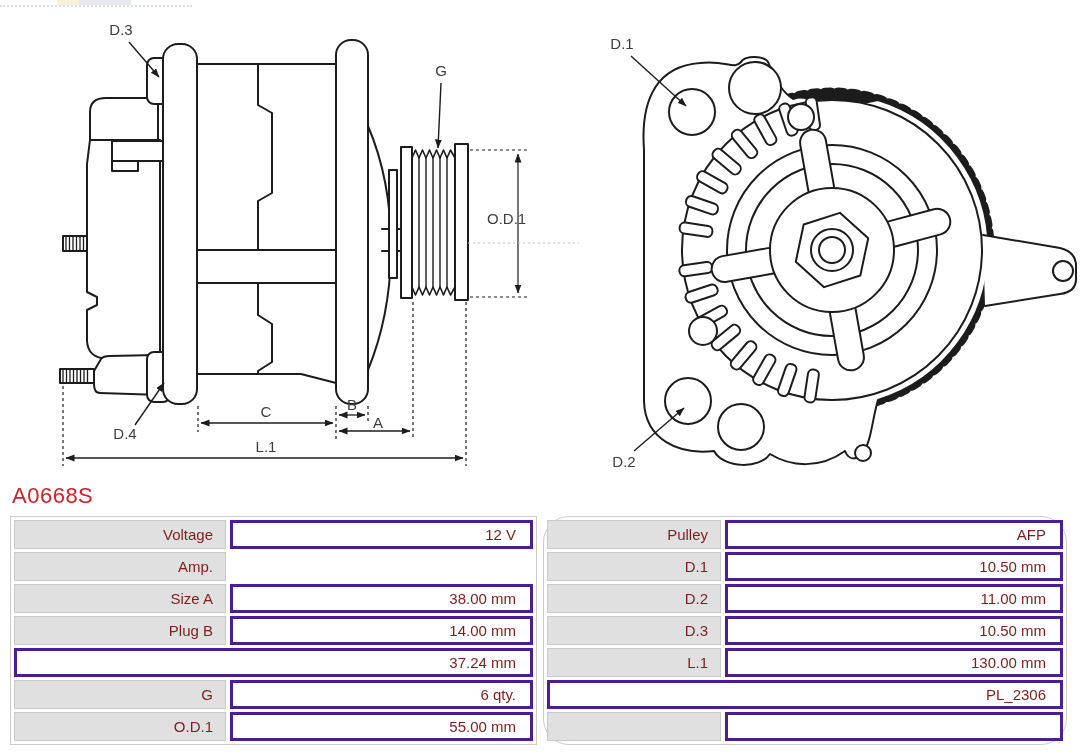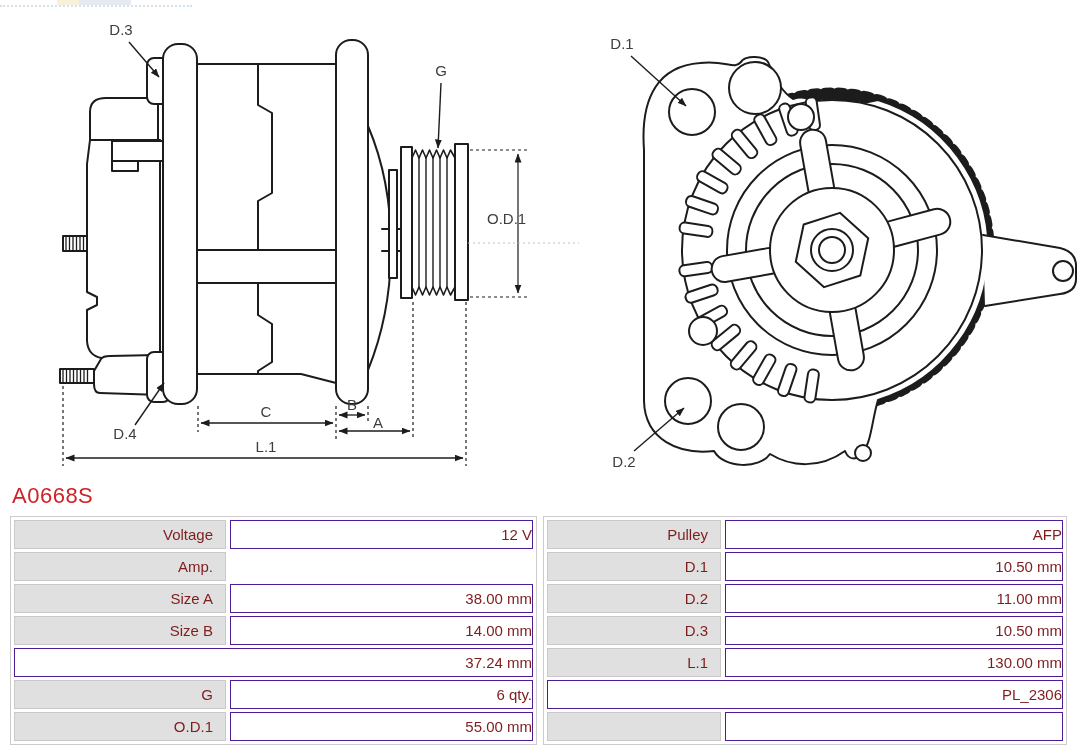--- a/index.html
+++ b/index.html
@@ -20,27 +20,27 @@
     position:absolute;left:12px;top:483px;font-size:22px;letter-spacing:.5px;
     color:#cd2329;
     text-align:center;
   }
 
   .spec-table{
     position:absolute;top:516px;background:#ffffff;border:1px solid #cccccc;
     padding:3px 3px;box-sizing:border-box;
   }
   .spec-table.left{left:10px;width:527px;}
-  .spec-table.right{left:543px;width:524px;}
+  .spec-table.right{left:543px;width:524px;border-radius:26px;}
   .spec-row{display:flex;gap:4px;margin-bottom:3px;}
   .spec-row:last-child{margin-bottom:0;}
   .cell{height:29px;box-sizing:border-box;display:flex;align-items:center;
     justify-content:flex-end;font-size:15px;color:#7f1d1d;white-space:nowrap;}
   .cell.label{background:#e0e0e0;border:1px solid #c9c9c9;padding-right:12px;}
-  .cell.value{background:#ffffff;border:1px solid #4c1d95;flex:1;}
+  .cell.value{background:#ffffff;border:3px solid #4c1d95;padding-right:14px;flex:1;}
   .spec-table.left  .cell.label{flex:0 0 212px;}
   .spec-table.right .cell.label{flex:0 0 174px;}
 </style>
 </head>
 <body>
 
 <div class="canvas">
 
   <div class="edge-artifact">
     <span class="seg1"></span>
@@ -252,21 +252,21 @@
       <div class="cell value">12 V</div>
     </div>
     <div class="spec-row">
       <div class="cell label">Amp.</div>
     </div>
     <div class="spec-row">
       <div class="cell label">Size A</div>
       <div class="cell value">38.00 mm</div>
     </div>
     <div class="spec-row">
-      <div class="cell label">Size B</div>
+      <div class="cell label">Plug B</div>
       <div class="cell value">14.00 mm</div>
     </div>
     <div class="spec-row">
       <div class="cell value">37.24 mm</div>
     </div>
     <div class="spec-row">
       <div class="cell label">G</div>
       <div class="cell value">6 qty.</div>
     </div>
     <div class="spec-row">

